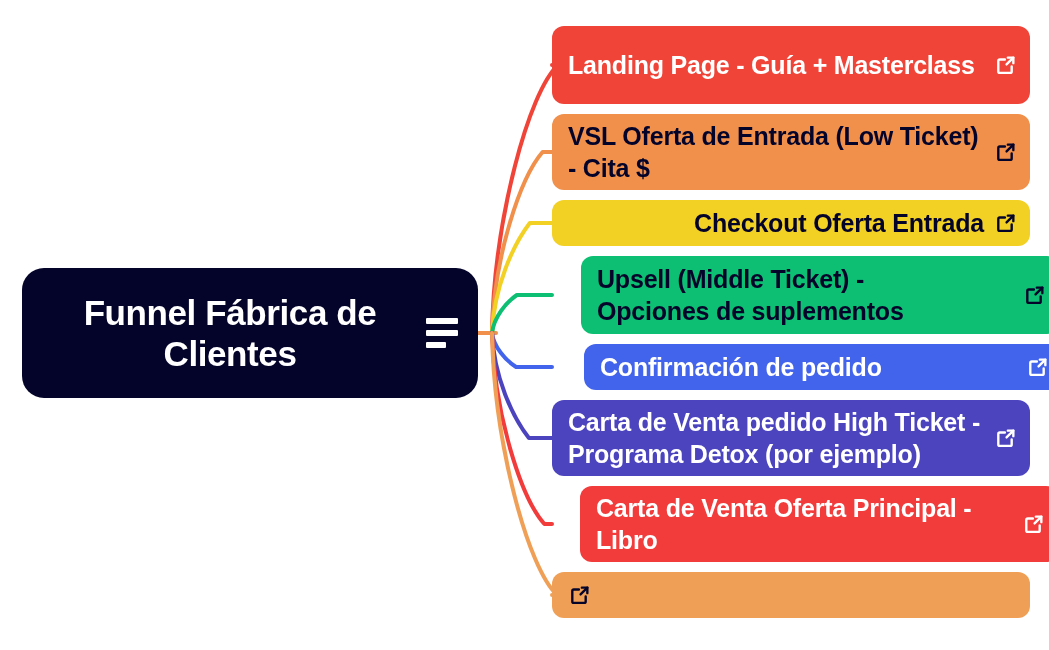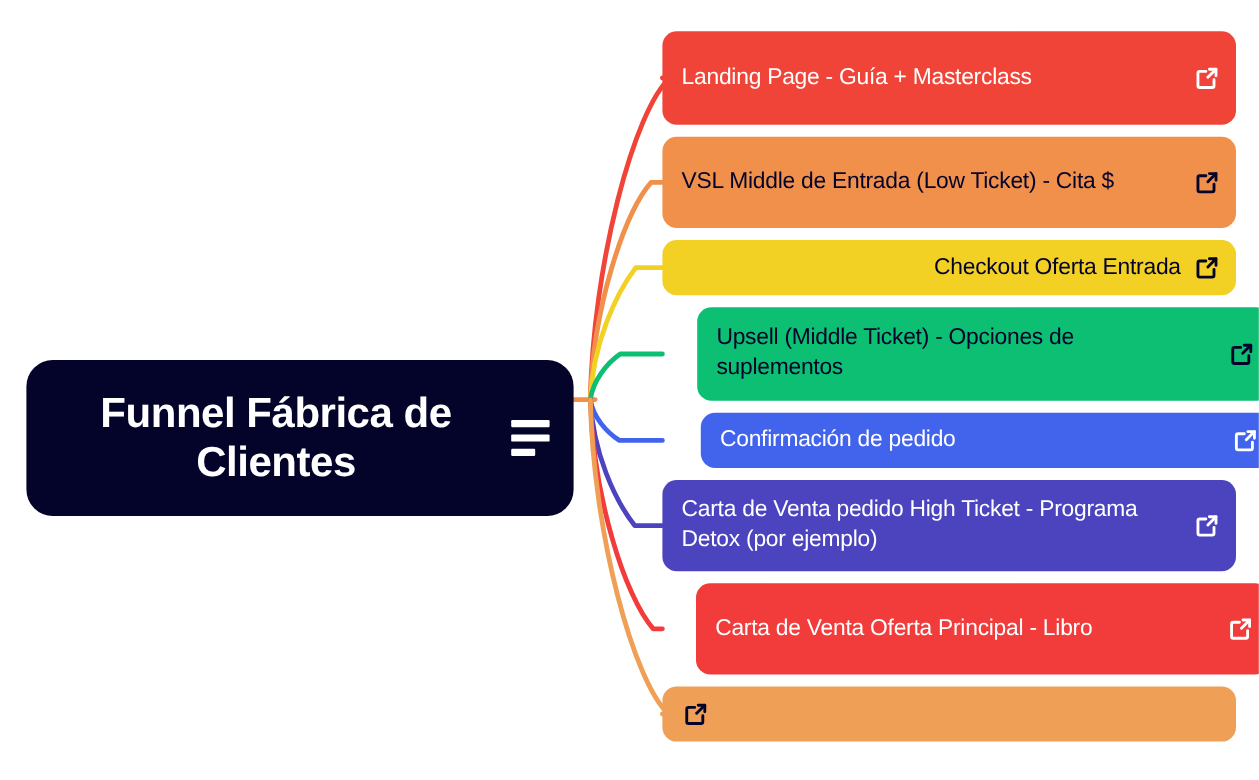--- a/index.html
+++ b/index.html
@@ -34,21 +34,20 @@
     width: 456px;
     height: 130px;
     background: #04042b;
     border-radius: 22px;
     box-sizing: border-box;
     display: flex;
     align-items: center;
     justify-content: center;
     padding: 0 16px 0 18px;
     z-index: 3;
-    margin-top: 32px;
   }
   .root-title {
     color: #ffffff;
     font-size: 35px;
     font-weight: bold;
     line-height: 1.18;
     text-align: center;
     letter-spacing: -0.4px;
     white-space: pre-line;
     flex: 1 1 auto;
@@ -79,22 +78,22 @@
     width: 478px;
     box-sizing: border-box;
     border-radius: 12px;
     display: flex;
     align-items: center;
     padding: 0 12px 0 16px;
     z-index: 2;
   }
   .card-label {
     flex: 1 1 auto;
-    font-size: 19px;
-    font-weight: normal;
+    font-size: 25px;
+    font-weight: bold;
     line-height: 1.3;
     letter-spacing: -0.2px;
     padding-right: 10px;
   }
   .card-link-icon {
     flex: 0 0 auto;
     width: 24px;
     height: 24px;
     display: flex;
     align-items: center;
@@ -134,21 +133,21 @@
         <div class="card-label" style="color: rgb(255, 255, 255);">Landing Page - Guía + Masterclass</div>
         <div class="card-link-icon">
           <svg width="22" height="22" viewBox="0 0 24 24" fill="none">
             <path d="M14 4h6v6" stroke="#FFFFFF" stroke-width="2.6" stroke-linecap="round" stroke-linejoin="round"></path>
             <path d="M20 4l-7.4 7.4" stroke="#FFFFFF" stroke-width="2.6" stroke-linecap="round"></path>
             <path d="M18.2 13.6V19a1.6 1.6 0 0 1-1.6 1.6H5.2A1.6 1.6 0 0 1 3.6 19V7.6A1.6 1.6 0 0 1 5.2 6h5.6" stroke="#FFFFFF" stroke-width="2.6" stroke-linecap="round" stroke-linejoin="round"></path>
           </svg>
         </div>
       </div>
       <div class="card" style="top: 114px; height: 76px; left: 552px; width: 478px; background: rgb(240, 144, 75);">
-        <div class="card-label" style="color: rgb(4, 4, 43);">VSL Middle de Entrada (Low Ticket) - Cita $</div>
+        <div class="card-label" style="color: rgb(4, 4, 43);">VSL Oferta de Entrada (Low Ticket) - Cita $</div>
         <div class="card-link-icon">
           <svg width="22" height="22" viewBox="0 0 24 24" fill="none">
             <path d="M14 4h6v6" stroke="#04042B" stroke-width="2.6" stroke-linecap="round" stroke-linejoin="round"></path>
             <path d="M20 4l-7.4 7.4" stroke="#04042B" stroke-width="2.6" stroke-linecap="round"></path>
             <path d="M18.2 13.6V19a1.6 1.6 0 0 1-1.6 1.6H5.2A1.6 1.6 0 0 1 3.6 19V7.6A1.6 1.6 0 0 1 5.2 6h5.6" stroke="#04042B" stroke-width="2.6" stroke-linecap="round" stroke-linejoin="round"></path>
           </svg>
         </div>
       </div>
       <div class="card" style="top: 200px; height: 46px; left: 552px; width: 478px; background: rgb(242, 208, 36);">
         <div class="card-label" style="color: rgb(4, 4, 43); text-align: right;">Checkout Oferta Entrada</div>

